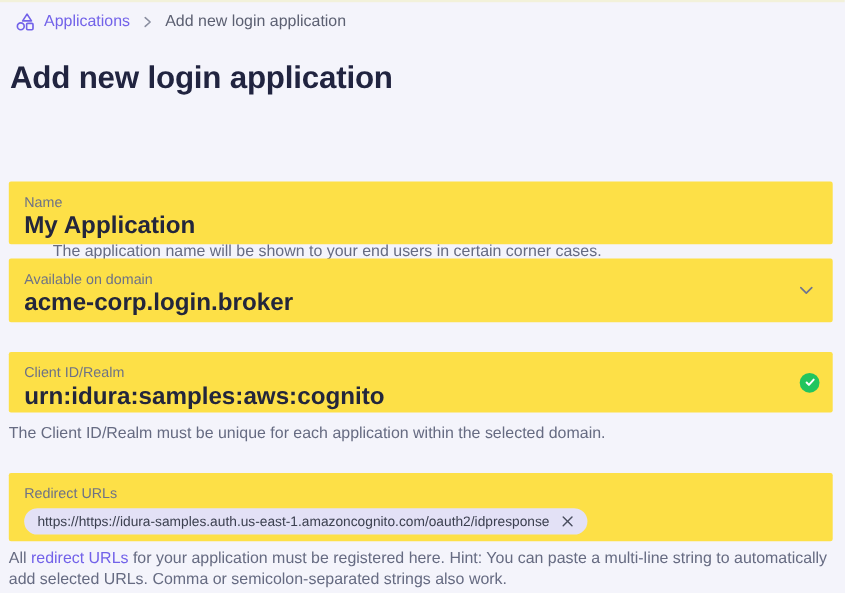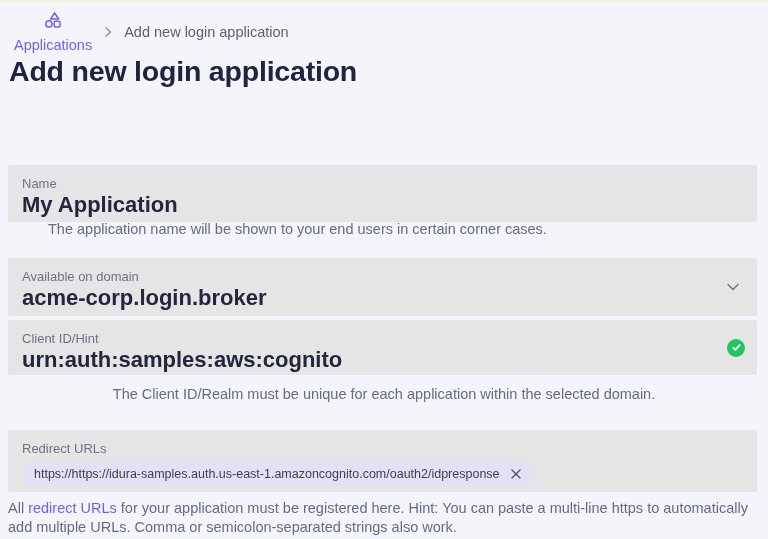--- a/index.html
+++ b/index.html
@@ -16,38 +16,38 @@
     background: #f2f1da;
   }
   
   .breadcrumb {
     position: absolute; top: 11px; left: 14px;
     display: flex; align-items: center; gap: 9px;
     font-size: 14.5px;
   }
   .crumb-link {
     display: flex; align-items: center; gap: 8px;
-    color: #7262e9; text-decoration: none; cursor: pointer; flex-direction: column;
+    color: #7262e9; text-decoration: none; cursor: pointer;
   }
   .crumb-sep { display: flex; align-items: center; color: #8a8ea0; }
   .crumb-current { color: #5c6072; }
   
   .page-title {
     position: absolute; top: 55px; left: 9px;
     font-size: 28.5px; font-weight: 700; color: #212440;
     letter-spacing: -0.2px;
   }
   
   .field {
     position: absolute; left: 8px; width: 749px;
-    background: #e5e5e5; border-radius: 2px;
+    background: #fde047; border-radius: 2px;
     padding: 10px 14px;
   }
   .field-name     { top: 165px; height: 57px; }
-  .field-domain   { top: 258px; height: 58px; }
+  .field-domain   { top: 235px; height: 58px; }
   .field-client   { top: 320px; height: 55px; }
   .field-redirect { top: 430px; height: 62px; }
   .field-label {
     font-size: 13px; color: #6e7286; line-height: 17px;
     margin-bottom: 2px;
   }
   .field-value {
     font-size: 22px; font-weight: 600; color: #23263c;
     line-height: 21px;
   }
@@ -58,21 +58,21 @@
   .check-circle {
     right: 12px; width: 18px; height: 18px; border-radius: 50%;
     background: #22c55e; display: flex; align-items: center; justify-content: center;
   }
   
   .helper {
     position: absolute; left: 8px; width: 752px;
     font-size: 14.5px; color: #666b82; line-height: 18.5px;
   }
   .helper-name    { top: 220px; margin-left: 40px; }
-  .helper-client  { top: 385px; text-align: center; }
+  .helper-client  { top: 385px; }
   .helper-redirect{ top: 499px; }
   .helper a, .inline-link {
     color: #7262e9; text-decoration: none; cursor: pointer;
   }
   
   .chip-row { margin-top: 5px; display: flex; }
   .chip {
     display: inline-flex; align-items: center; gap: 9px;
     background: #e3e1f6; border-radius: 999px;
     padding: 4px 11px 4px 12px; height: 24px;
@@ -121,22 +121,22 @@
   <div class="field-label">Available on domain</div>
   <div class="field-value">acme-corp.login.broker</div>
   <span class="field-side-icon chevron-down">
     <svg width="18" height="18" viewBox="0 0 18 18" fill="none" stroke="#6f7490" stroke-width="1.5" stroke-linecap="round" stroke-linejoin="round">
       <polyline points="4,6.5 9,11.5 14,6.5"></polyline>
     </svg>
   </span>
 </div>
 
 <div class="field field-client">
-  <div class="field-label">Client ID/Hint</div>
-  <div class="field-value">urn:auth:samples:aws:cognito</div>
+  <div class="field-label">Client ID/Realm</div>
+  <div class="field-value">urn:idura:samples:aws:cognito</div>
   <span class="field-side-icon check-circle">
     <svg width="11" height="11" viewBox="0 0 12 12" fill="none" stroke="#ffffff" stroke-width="2" stroke-linecap="round" stroke-linejoin="round">
       <polyline points="2.5,6.3 4.8,8.6 9.5,3.4"></polyline>
     </svg>
   </span>
 </div>
 <p class="helper helper-client">
   <span>The Client ID/Realm must be unique for each application within the selected domain.</span><br>
 </p>
 
@@ -148,14 +148,14 @@
       <button class="chip-remove">
         <svg width="12" height="12" viewBox="0 0 12 12" fill="none" stroke="#4b4f60" stroke-width="1.3" stroke-linecap="round">
           <line x1="2" y1="2" x2="10" y2="10"></line>
           <line x1="10" y1="2" x2="2" y2="10"></line>
         </svg>
       </button>
     </span>
   </div>
 </div>
 <p class="helper helper-redirect">
-  <span>All </span><a class="inline-link">redirect URLs</a><span> for your application must be registered here. Hint: You can paste a multi-line https to automatically add multiple URLs. Comma or semicolon-separated strings also work.</span>
+  <span>All </span><a class="inline-link">redirect URLs</a><span> for your application must be registered here. Hint: You can paste a multi-line string to automatically add selected URLs. Comma or semicolon-separated strings also work.</span>
 </p>
 
 </body></html>

